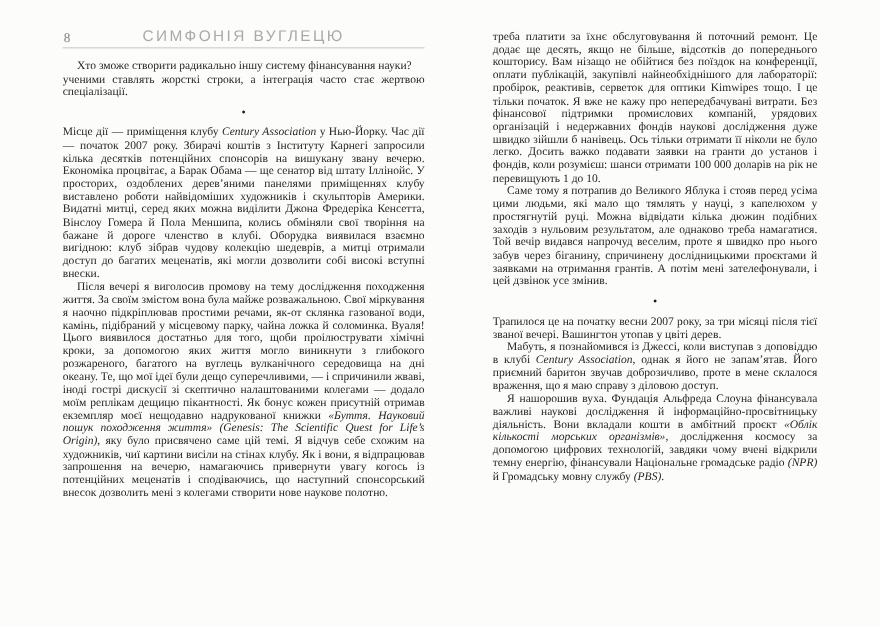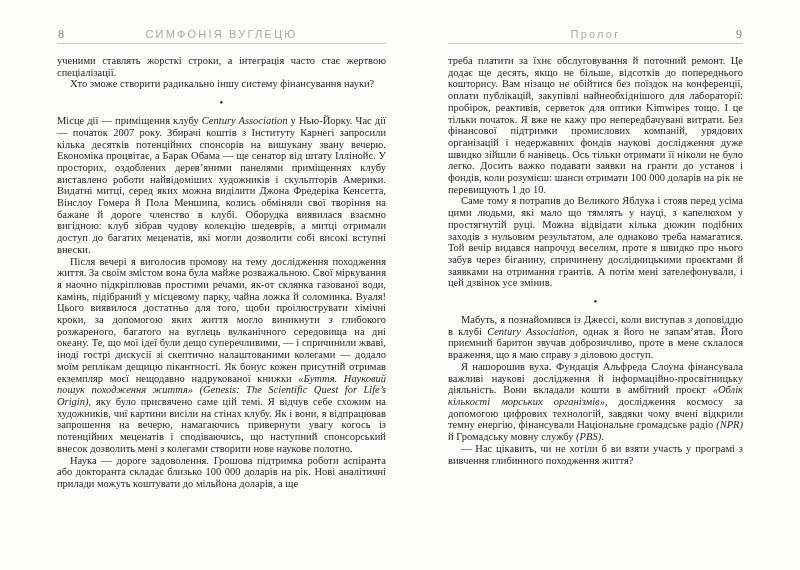--- a/index.html
+++ b/index.html
@@ -22,21 +22,21 @@
   }
   .page-num {
     position: absolute; bottom: 1px;
     font-size: 12px; color: #838383;
   }
   .page-num.pos-left  { left: 1px; }
   .page-num.pos-right { right: 1px; }
   .running-title {
     position: absolute; bottom: 3px; left: 0; right: 0;
     text-align: center;
-    font-size: 11px; letter-spacing: 2.2px;
+    font-size: 14px; letter-spacing: 2.2px;
     color: #a9a9a9;
     font-family: "Liberation Sans", sans-serif;
     white-space: nowrap;
   }
 
   .page-body {
     font-size: 10.5px; line-height: 11.7px;
     text-align: justify;
     color: #262626;
   }
@@ -52,37 +52,32 @@
 <body>
 
 <div class="spread">
 
   <section class="page page-left">
     <header class="page-header">
       <span class="page-num pos-left">8</span>
       <span class="running-title">СИМФОНІЯ ВУГЛЕЦЮ</span>
     </header>
     <div class="page-body">
+        <p class="para indent"><span>Хто зможе створити радикально іншу систему фінансування науки?</span></p>
         <p class="para"><span>ученими ставлять жорсткі строки, а інтеграція часто стає жертвою спеціалізації.</span></p>
-        <p class="para indent"><span>Хто зможе створити радикально іншу систему фінансування науки?</span></p>
         <div class="separator">•</div>
         <p class="para"><span>Місце дії — приміщення клубу </span><i>Century Association</i><span> у Нью-Йорку. Час дії — початок 2007 року. Збирачі коштів з Інституту Карнегі запросили кілька десятків потенційних спонсорів на вишукану звану вечерю. Економіка процвітає, а Барак Обама — ще сенатор від штату Іллінойс. У просторих, оздоблених дерев’яними панелями приміщеннях клубу виставлено роботи найвідоміших художників і скульпторів Америки. Видатні митці, серед яких можна виділити Джона Фредеріка Кенсетта, Вінслоу Гомера й Пола Меншипа, колись обміняли свої творіння на бажане й дороге членство в клубі. Оборудка виявилася взаємно вигідною: клуб зібрав чудову колекцію шедеврів, а митці отримали доступ до багатих меценатів, які могли дозволити собі високі вступні внески.</span></p>
         <p class="para indent"><span>Після вечері я виголосив промову на тему дослідження походження життя. За своїм змістом вона була майже розважальною. Свої міркування я наочно підкріплював простими речами, як-от склянка газованої води, камінь, підібраний у місцевому парку, чайна ложка й соломинка. Вуаля! Цього виявилося достатньо для того, щоби проілюструвати хімічні кроки, за допомогою яких життя могло виникнути з глибокого розжареного, багатого на вуглець вулканічного середовища на дні океану. Те, що мої ідеї були дещо суперечливими, — і спричинили жваві, іноді гострі дискусії зі скептично налаштованими колегами — додало моїм реплікам дещицю пікантності. Як бонус кожен присутній отримав екземпляр моєї нещодавно надрукованої книжки </span><i>«Буття. Науковий пошук походження життя» (Genesis: The Scientific Quest for Life’s Origin)</i><span>, яку було присвячено саме цій темі. Я відчув себе схожим на художників, чиї картини висіли на стінах клубу. Як і вони, я відпрацював запрошення на вечерю, намагаючись привернути увагу когось із потенційних меценатів і сподіваючись, що наступний спонсорський внесок дозволить мені з колегами створити нове наукове полотно.</span></p>
-        <p class="para indent"><span>Наука — дороге задоволення. Грошова підтримка роботи аспіранта або докторанта складає близько 100&nbsp;000 доларів на рік. Нові аналітичні прилади можуть коштувати до мільйона доларів, а ще</span></p>
       </div>
   </section>
 
   <section class="page page-right">
-    <header class="page-header">
-      <span class="running-title">Пролог</span>
-      <span class="page-num pos-right">9</span>
-    </header>
     <div class="page-body">
         <p class="para"><span>треба платити за їхнє обслуговування й поточний ремонт. Це додає ще десять, якщо не більше, відсотків до попереднього кошторису. Вам нізащо не обійтися без поїздок на конференції, оплати публікацій, закупівлі найнеобхіднішого для лабораторії: пробірок, реактивів, серветок для оптики Kimwipes тощо. І це тільки початок. Я вже не кажу про непередбачувані витрати. Без фінансової підтримки промислових компаній, урядових організацій і недержавних фондів наукові дослідження дуже швидко зійшли б нанівець. Ось тільки отримати її ніколи не було легко. Досить важко подавати заявки на гранти до установ і фондів, коли розумієш: шанси отримати 100&nbsp;000 доларів на рік не перевищують 1 до 10.</span></p>
         <p class="para indent"><span>Саме тому я потрапив до Великого Яблука і стояв перед усіма цими людьми, які мало що тямлять у науці, з капелюхом у простягнутій руці. Можна відвідати кілька дюжин подібних заходів з нульовим результатом, але однаково треба намагатися. Той вечір видався напрочуд веселим, проте я швидко про нього забув через біганину, спричинену дослідницькими проєктами й заявками на отримання грантів. А потім мені зателефонували, і цей дзвінок усе змінив.</span></p>
         <div class="separator">•</div>
+        <p class="para"><span>Трапилося це на початку весни 2007 року, за три місяці після тієї званої вечері. Вашингтон утопав у цвіті дерев.</span></p>
         <p class="para indent"><span>Мабуть, я познайомився із Джессі, коли виступав з доповіддю в клубі </span><i>Century Association</i><span>, однак я його не запам’ятав. Його приємний баритон звучав доброзичливо, проте в мене склалося враження, що я маю справу з діловою доступ.</span></p>
         <p class="para indent"><span>Я нашорошив вуха. Фундація Альфреда Слоуна фінансувала важливі наукові дослідження й інформаційно-просвітницьку діяльність. Вони вкладали кошти в амбітний проєкт </span><i>«Облік кількості морських організмів»</i><span>, дослідження космосу за допомогою цифрових технологій, завдяки чому вчені відкрили темну енергію, фінансували Національне громадське радіо </span><i>(NPR)</i><span> й Громадську мовну службу </span><i>(PBS)</i><span>.</span></p>
-        <p class="para indent"><span>— Нас цікавить, чи не хотіли б ви взяти участь у програмі з вивчення глибинного походження життя?</span></p>
       </div>
   </section>
 
 </div>
 
 </body></html>

